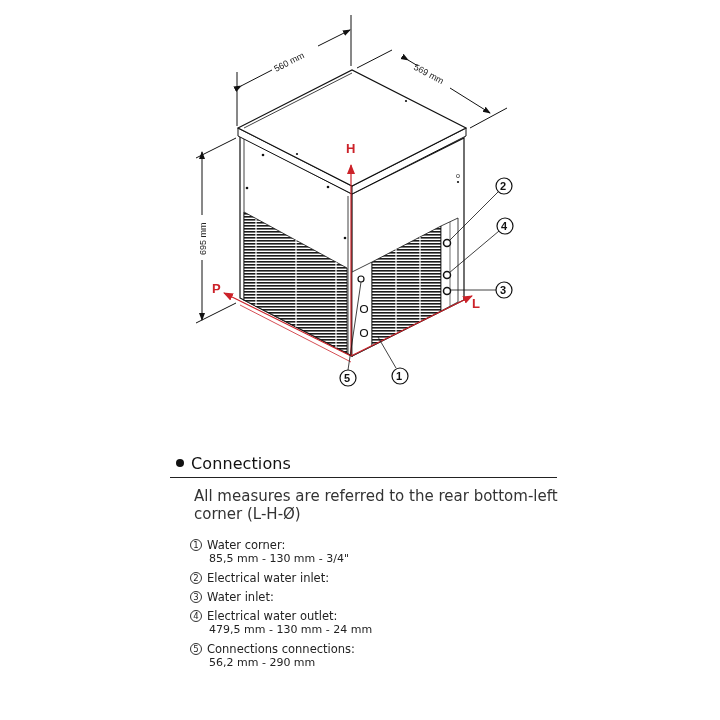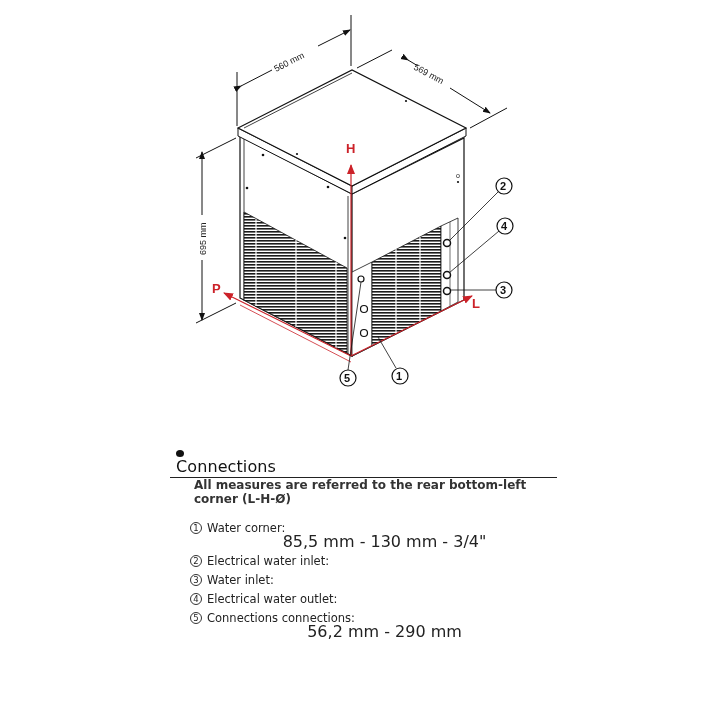--- a/index.html
+++ b/index.html
@@ -3,30 +3,30 @@
 <meta charset="utf-8">
 <style>
   html, body { margin: 0; padding: 0; background: #ffffff; }
   body { width: 720px; height: 720px; position: relative; overflow: hidden; font-family: "DejaVu Sans", sans-serif; color: #1a1a1a; }
   #diagram { position: absolute; left: 0; top: 0; width: 720px; height: 400px; }
   .dim-text { font-family: "Liberation Sans", sans-serif; font-size: 9px; fill: #222; }
   .axis-text { font-family: "Liberation Sans", sans-serif; font-weight: bold; font-size: 13px; fill: #cc2229; }
   .callout-text { font-family: "Liberation Sans", sans-serif; font-weight: bold; font-size: 11px; fill: #111; }
 
   #connections { position: absolute; left: 170px; top: 450px; width: 390px; }
-  .sec-head { display: flex; align-items: flex-start; height: 26px; padding-left: 6px; flex-direction: column; }
+  .sec-head { display: flex; align-items: center; height: 26px; padding-left: 6px; }
   .bullet { width: 8px; height: 8px; border-radius: 50%; background: #111; margin-right: 7px; }
   .sec-title { font-family: "DejaVu Sans", sans-serif; font-size: 16px; color: #111; letter-spacing: 0.1px; }
   .divider { height: 1px; background: #222; width: 387px; margin-top: 1px; }
-  .note { font-family: "DejaVu Sans", sans-serif; font-size: 12px; color: #333; padding-left: 24px; font-weight: bold; }
+  .note { font-family: "DejaVu Sans", sans-serif; font-size: 15px; color: #333; margin-top: 9px; padding-left: 24px; }
   .items { margin-top: 15px; padding-left: 20px; }
   .item { margin-bottom: 5px; }
   .item-line { display: flex; align-items: center; font-size: 11.5px; color: #222; line-height: 14px; }
   .num { display: inline-flex; align-items: center; justify-content: center; width: 12px; height: 12px; border: 1px solid #333; border-radius: 50%; font-size: 8.5px; margin-right: 5px; box-sizing: border-box; }
-  .item-value { font-size: 16px; color: #222; padding-left: 19px; line-height: 14px; text-align: center; }
+  .item-value { font-size: 11px; color: #222; padding-left: 19px; line-height: 14px; }
 </style>
 </head>
 <body>
 
 <svg id="diagram" viewBox="0 0 720 400" xmlns="http://www.w3.org/2000/svg">
   <defs>
     <pattern id="grille" width="4" height="3" patternUnits="userSpaceOnUse">
       <rect width="4" height="3" fill="#ffffff"></rect>
       <rect width="4" height="1.6" fill="#1b1b1b"></rect>
     </pattern>
@@ -165,20 +165,21 @@
       <div class="item-line">
         <span class="num">3</span>
         <span>Water inlet:</span>
       </div>
     </div>
     <div class="item">
       <div class="item-line">
         <span class="num">4</span>
         <span>Electrical water outlet:</span>
       </div>
+      <div class="item-value">479,5 mm - 130 mm - 24 mm</div>
     </div>
     <div class="item">
       <div class="item-line">
         <span class="num">5</span>
         <span>Connections connections:</span>
       </div>
       <div class="item-value">56,2 mm - 290 mm</div>
     </div>
   </div>
 </section>

